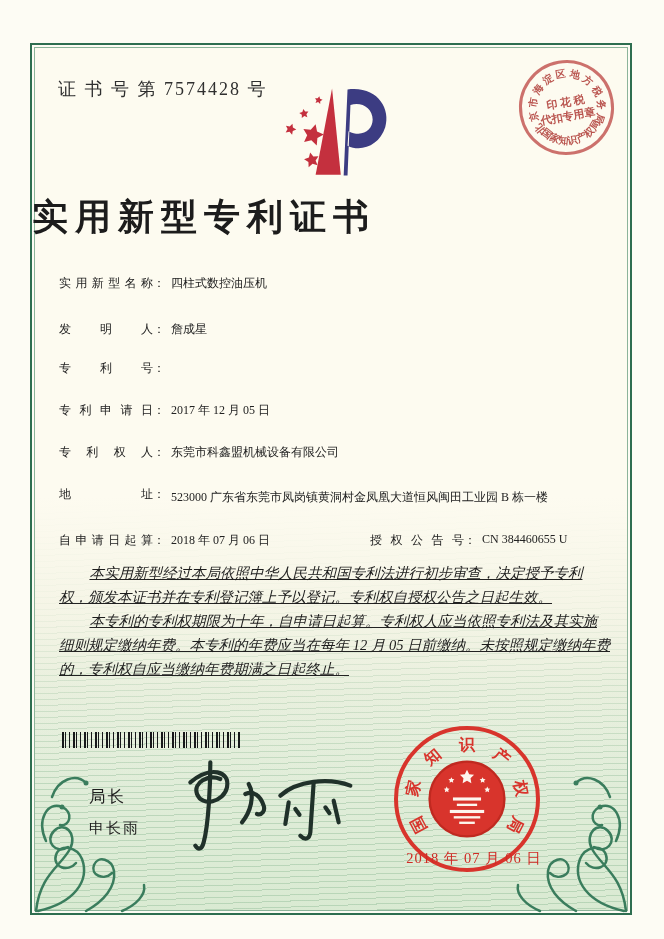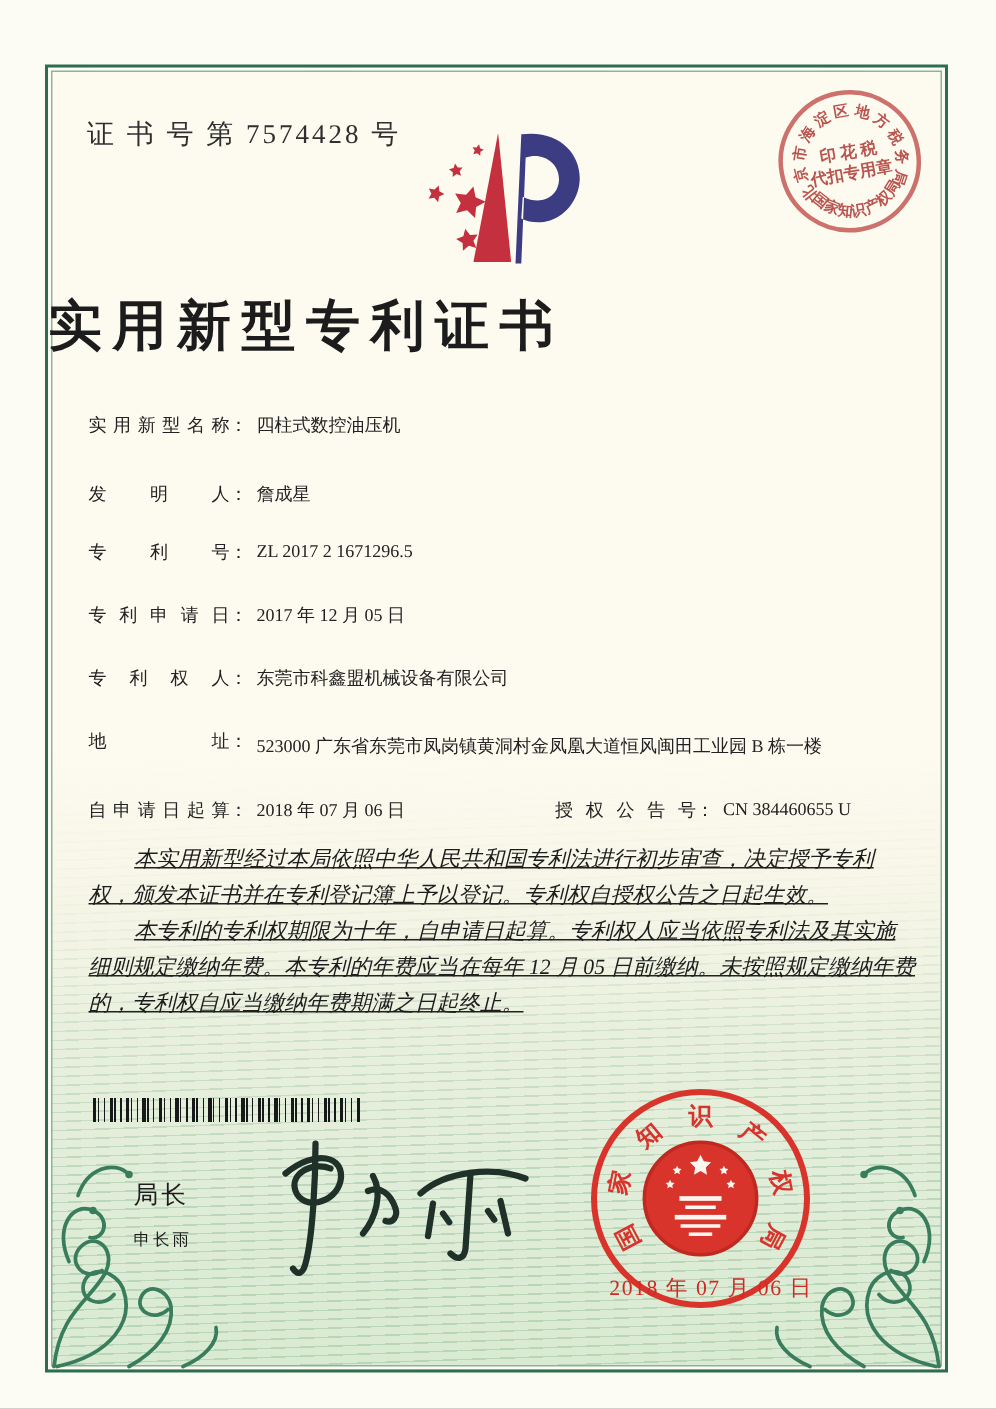--- a/index.html
+++ b/index.html
@@ -56,21 +56,21 @@
   }
 
   .barcode{
     position:absolute; left:30px; top:687px; width:178px; height:16px;
     background:
       repeating-linear-gradient(90deg, #16181a 0 2px, rgba(0,0,0,0) 2px 3px,
         #16181a 3px 4px, rgba(0,0,0,0) 4px 7px, #16181a 7px 8px, rgba(0,0,0,0) 8px 11px);
   }
 
   .signer-title{ position:absolute; left:57px; top:741px; font-size:16.5px; letter-spacing:2px; color:#1d1d1d; font-family:"Liberation Sans","DejaVu Sans",sans-serif; }
-  .signer-name{ position:absolute; left:57px; top:774px; font-size:11px; letter-spacing:2px; color:#1d1d1d; font-family:"Liberation Sans","DejaVu Sans",sans-serif; }
+  .signer-name{ position:absolute; left:57px; top:774px; font-size:15px; letter-spacing:2px; color:#1d1d1d; font-family:"Liberation Sans","DejaVu Sans",sans-serif; }
   .signature{ position:absolute; left:130px; top:710px; width:200px; height:108px; }
 
   
   .seal{
     position:absolute; left:362px; top:681px; width:146px; height:146px;
     border:4px solid #d8342c; border-radius:50%; color:#d8342c; z-index:2;
   }
   .seal .arc-ch{ font-size:16px; font-weight:bold; }
   .emblem{ position:absolute; left:50%; top:50%; transform:translate(-50%,-50%); }
   .seal-date{
@@ -144,21 +144,20 @@
         <span class="fvalue">四柱式数控油压机</span>
       </div>
       <div class="frow" style="top:276px">
         <span class="flabel">发明人</span>
           <span class="fcolon">：</span>
         <span class="fvalue">詹成星</span>
       </div>
       <div class="frow" style="top:315px">
         <span class="flabel">专利号</span>
           <span class="fcolon">：</span>
-        <span class="fvalue">ZL 2017 2 1671296.5</span>
       </div>
       <div class="frow" style="top:357px">
         <span class="flabel">专利申请日</span>
           <span class="fcolon">：</span>
         <span class="fvalue">2017 年 12 月 05 日</span>
       </div>
       <div class="frow" style="top:399px">
         <span class="flabel">专利权人</span>
           <span class="fcolon">：</span>
         <span class="fvalue">东莞市科鑫盟机械设备有限公司</span>

